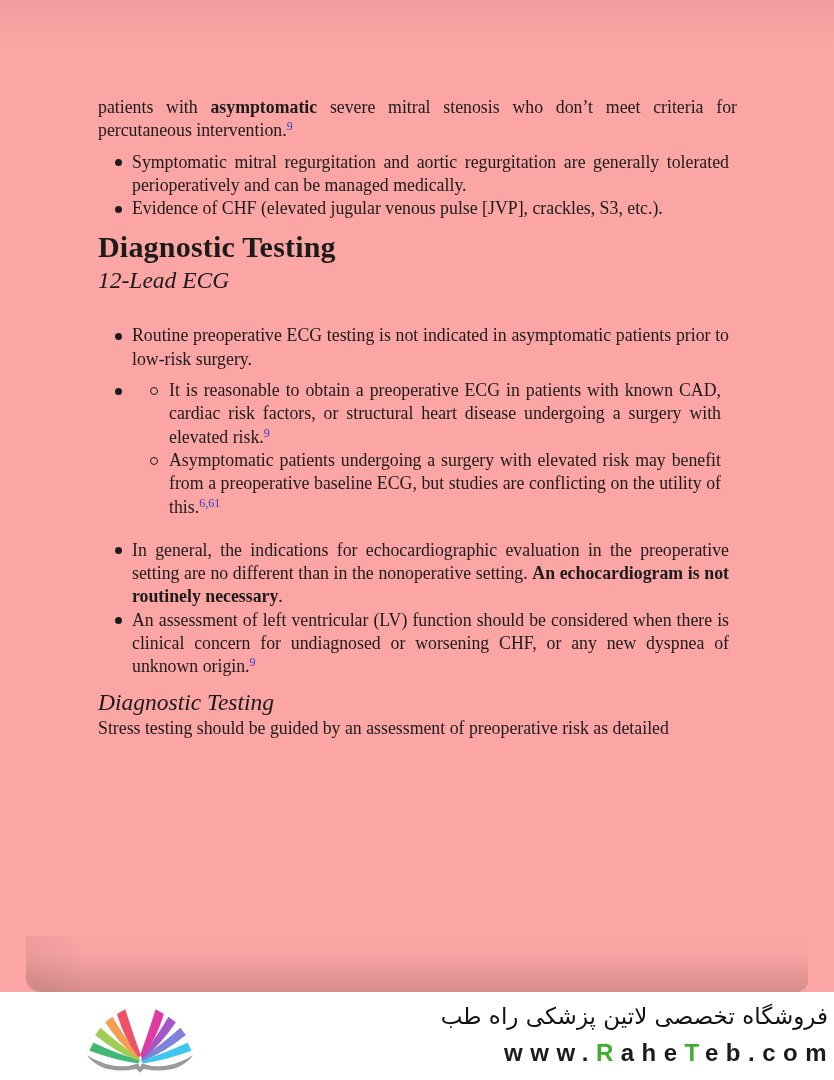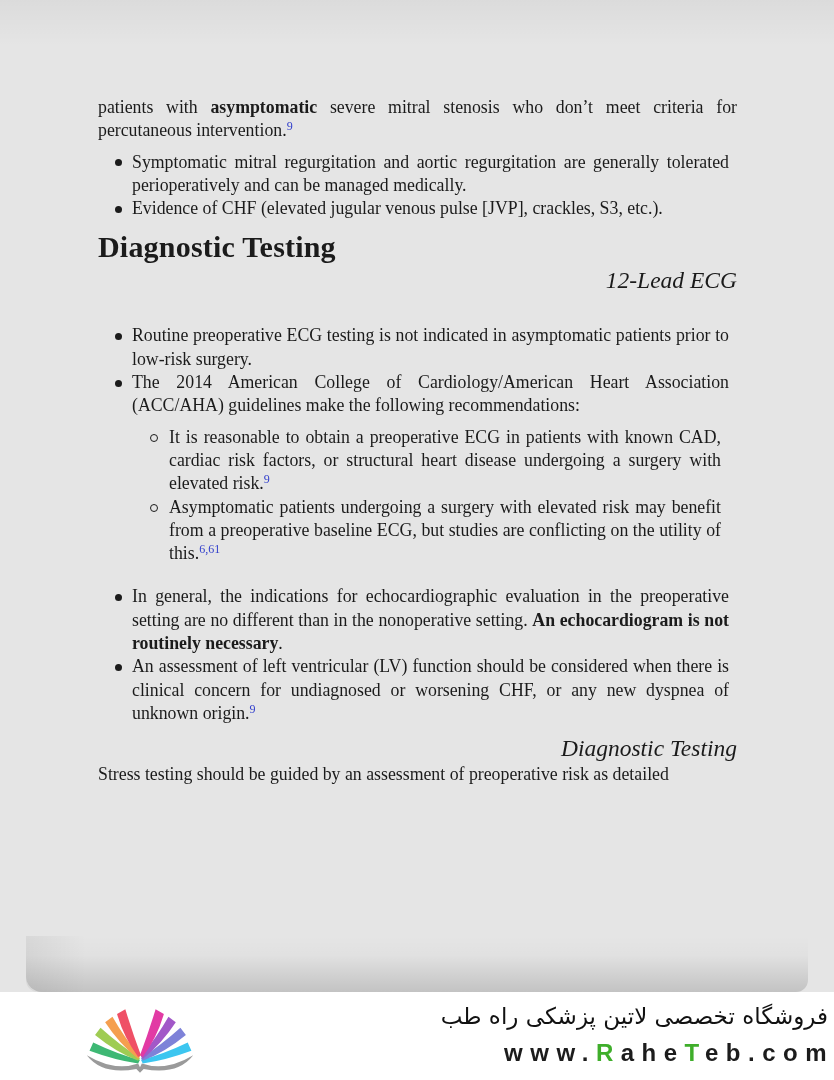--- a/index.html
+++ b/index.html
@@ -1,34 +1,34 @@
 <!DOCTYPE html>
 <html><head>
 <meta charset="utf-8">
 <style>
   html,body{margin:0;padding:0;background:#ffffff;}
-  #page{position:relative;width:834px;height:1080px;background:#e5e5e5;overflow:hidden;
+  #page{position:relative;width:834px;height:1080px;background:#fca5a5;overflow:hidden;
         font-family:"Liberation Serif","DejaVu Serif",serif;color:#1b1b1b;}
   
   #top-shade{position:absolute;left:0;top:0;width:834px;height:46px;
              background:linear-gradient(180deg,rgba(0,0,0,0.045),rgba(0,0,0,0));}
   #bottom-shade{position:absolute;left:26px;right:26px;top:936px;height:56px;
              background:linear-gradient(180deg,rgba(0,0,0,0) 0%,rgba(0,0,0,0.02) 35%,rgba(0,0,0,0.15) 100%);
              border-radius:0 0 12px 16px;}
   #bottom-shade .left-curl{position:absolute;left:0;top:0;bottom:0;width:60px;
              background:linear-gradient(90deg,rgba(0,0,0,0.06),rgba(0,0,0,0));border-radius:0 0 0 12px;}
 
   #content{position:absolute;left:98px;top:96px;width:639px;
            font-size:17.8px;line-height:23.3px;text-align:justify;}
   #content p{margin:0;}
   .b{font-weight:bold;}
   sup.fref{font-size:12px;line-height:0;vertical-align:6px;color:#3340cc;}
   h1.doc{font-size:30px;line-height:37px;font-weight:bold;margin:0;text-align:left;
          font-family:"Liberation Serif",serif;letter-spacing:0.2px;}
-  h2.doc{font-size:23.5px;line-height:30px;font-weight:normal;font-style:italic;margin:0;text-align:right;}
+  h2.doc{font-size:23.5px;line-height:30px;font-weight:normal;font-style:italic;margin:0;text-align:left;}
   .list{margin:8px;}
   .li{position:relative;padding-left:26px;}
   .li .li{padding-left:29px;}
   .marker{position:absolute;display:block;}
   .m1{left:9px;top:8.5px;width:7px;height:7px;border-radius:50%;background:#1b1b1b;}
   .m2{left:10px;top:8px;width:6px;height:6px;border-radius:50%;border:1.4px solid #1b1b1b;background:transparent;}
   
   .block-1{margin-left:55px;}
   .block-3{margin-top:25px;}
   .block-4{margin-top:21px;}
@@ -73,21 +73,20 @@
       <h1 class="doc block-3">Diagnostic Testing</h1>
       <h2 class="doc block-4">12-Lead ECG</h2>
       <div class="block-5">
         <div class="list l1">
           <div class="li">
             <span class="marker m1"></span>
             <div><span class="">Routine preoperative ECG testing is not indicated in asymptomatic patients prior to low-risk surgery.</span></div>
           </div>
           <div class="li">
             <span class="marker m1"></span>
-            <div><span class="">The 2014 American College of Cardiology/American Heart Association (ACC/AHA) guidelines make the following recommendations:</span></div>
             <div class="list l2">
               <div class="li">
                 <span class="marker m2"></span>
                 <div><span class="">It is reasonable to obtain a preoperative ECG in patients with known CAD, cardiac risk factors, or structural heart disease undergoing a surgery with elevated risk.</span><sup class="fref">9</sup></div>
               </div>
               <div class="li">
                 <span class="marker m2"></span>
                 <div><span class="">Asymptomatic patients undergoing a surgery with elevated risk may benefit from a preoperative baseline ECG, but studies are conflicting on the utility of this.</span><sup class="fref">6,61</sup></div>
               </div>
             </div>

